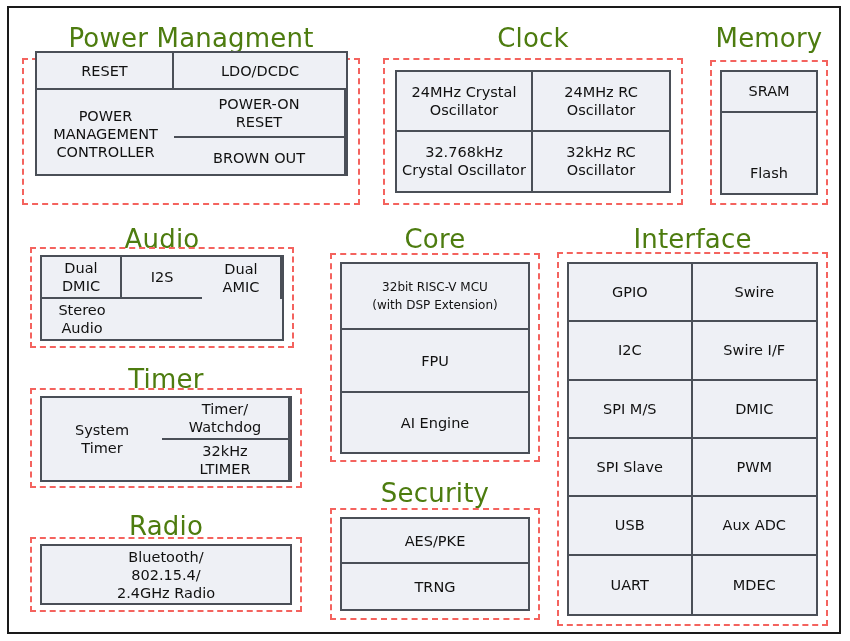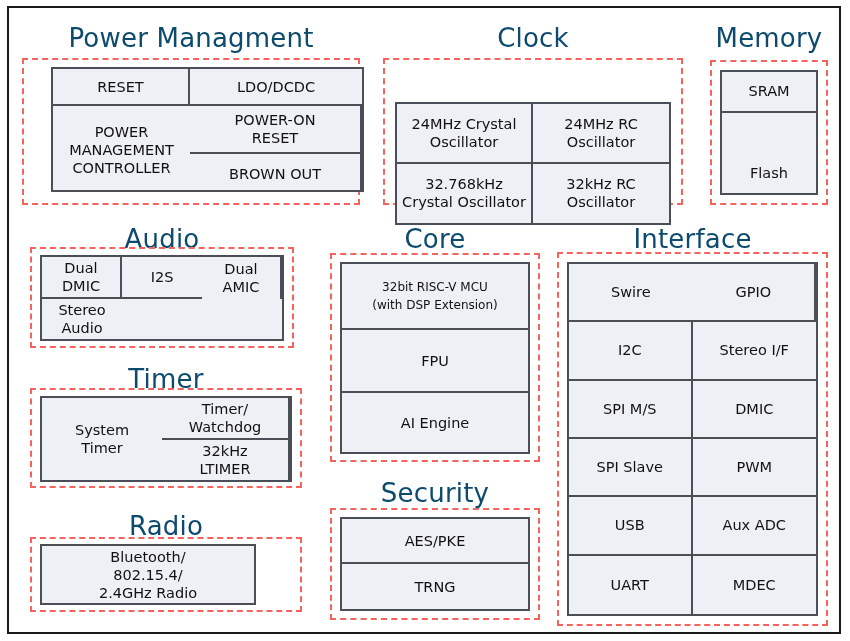--- a/index.html
+++ b/index.html
@@ -32,21 +32,21 @@
     position: absolute;
     box-sizing: border-box;
     border: 2.2px dashed #f4635e;
     background: transparent;
   }
   .group-title {
     position: absolute;
     text-align: center;
     font-size: 26px;
     line-height: 30px;
-    color: #0c4a6e;
+    color: #4d7c0f;
     letter-spacing: 0.2px;
     white-space: nowrap;
     font-weight: 400;
   }
   
   .blocks {
     position: absolute;
     box-sizing: border-box;
     border: 2.2px solid #4a4f57;
     background: #eef0f5;
@@ -68,29 +68,29 @@
     border-right: 2.2px solid #4a4f57;
     border-bottom: 2.2px solid #4a4f57;
   }
   .cell.no-r { border-right: none; }
   .cell.no-b { border-bottom: none; }
   .cell.cap  { font-size: 12px; }
 
   
   #g-power      { left:22px;  top:58px;  width:338px; height:147px; }
   #t-power      { left:22px;  top:23px;  width:338px; }
-  #b-power      { left:35px;  top:67px;  width:313px; height:125px;
+  #b-power      { left:35px;  top:51px;  width:313px; height:125px;
                   grid-template-columns: 137px 1fr;
-                  grid-template-rows: 37px 48px 40px; margin-left: 16px; }
+                  grid-template-rows: 37px 48px 40px; }
 
   #g-clock      { left:383px; top:58px;  width:300px; height:147px; }
   #t-clock      { left:383px; top:23px;  width:300px; }
   #b-clock      { left:395px; top:70px;  width:276px; height:123px;
                   grid-template-columns: 1fr 1fr;
-                  grid-template-rows: 1fr 1fr; margin-top: 32px; }
+                  grid-template-rows: 1fr 1fr; }
 
   #g-memory     { left:710px; top:60px;  width:118px; height:145px; }
   #t-memory     { left:704px; top:23px;  width:130px; }
   #b-memory     { left:720px; top:70px;  width:98px;  height:125px;
                   grid-template-columns: 1fr;
                   grid-template-rows: 1fr 1fr; gap: 40px; }
 
   #g-audio      { left:30px;  top:247px; width:264px; height:101px; }
   #t-audio      { left:30px;  top:224px; width:264px; }
   #b-audio      { left:40px;  top:255px; width:244px; height:86px;
@@ -98,21 +98,21 @@
                   grid-template-rows: 1fr 1fr; }
 
   #g-timer      { left:30px;  top:388px; width:272px; height:100px; }
   #t-timer      { left:30px;  top:364px; width:272px; }
   #b-timer      { left:40px;  top:396px; width:252px; height:86px;
                   grid-template-columns: 120px 1fr;
                   grid-template-rows: 1fr 1fr; }
 
   #g-radio      { left:30px;  top:537px; width:272px; height:75px; }
   #t-radio      { left:30px;  top:511px; width:272px; }
-  #b-radio      { left:40px;  top:544px; width:216px; height:61px;
+  #b-radio      { left:40px;  top:544px; width:252px; height:61px;
                   grid-template-columns: 1fr;
                   grid-template-rows: 1fr; }
 
   #g-core       { left:330px; top:253px; width:210px; height:209px; }
   #t-core       { left:330px; top:224px; width:210px; }
   #b-core       { left:340px; top:262px; width:190px; height:192px;
                   grid-template-columns: 1fr;
                   grid-template-rows: 66px 63px 1fr; }
 
   #g-security   { left:330px; top:508px; width:210px; height:112px; }
@@ -207,24 +207,24 @@
   <div class="group-title" id="t-security">Security</div>
   <div class="group" id="g-security"></div>
   <div class="blocks" id="b-security">
     <div class="cell no-r">AES/PKE</div>
     <div class="cell no-r no-b">TRNG</div>
   </div>
 
   <div class="group-title" id="t-interface">Interface</div>
   <div class="group" id="g-interface"></div>
   <div class="blocks" id="b-interface">
+    <div class="cell">GPIO</div>
     <div class="cell no-r">Swire</div>
-    <div class="cell">GPIO</div>
     <div class="cell">I2C</div>
-    <div class="cell no-r">Stereo I/F</div>
+    <div class="cell no-r">Swire I/F</div>
     <div class="cell">SPI M/S</div>
     <div class="cell no-r">DMIC</div>
     <div class="cell">SPI Slave</div>
     <div class="cell no-r">PWM</div>
     <div class="cell">USB</div>
     <div class="cell no-r">Aux ADC</div>
     <div class="cell no-b">UART</div>
     <div class="cell no-r no-b">MDEC</div>
   </div>
 </div>

